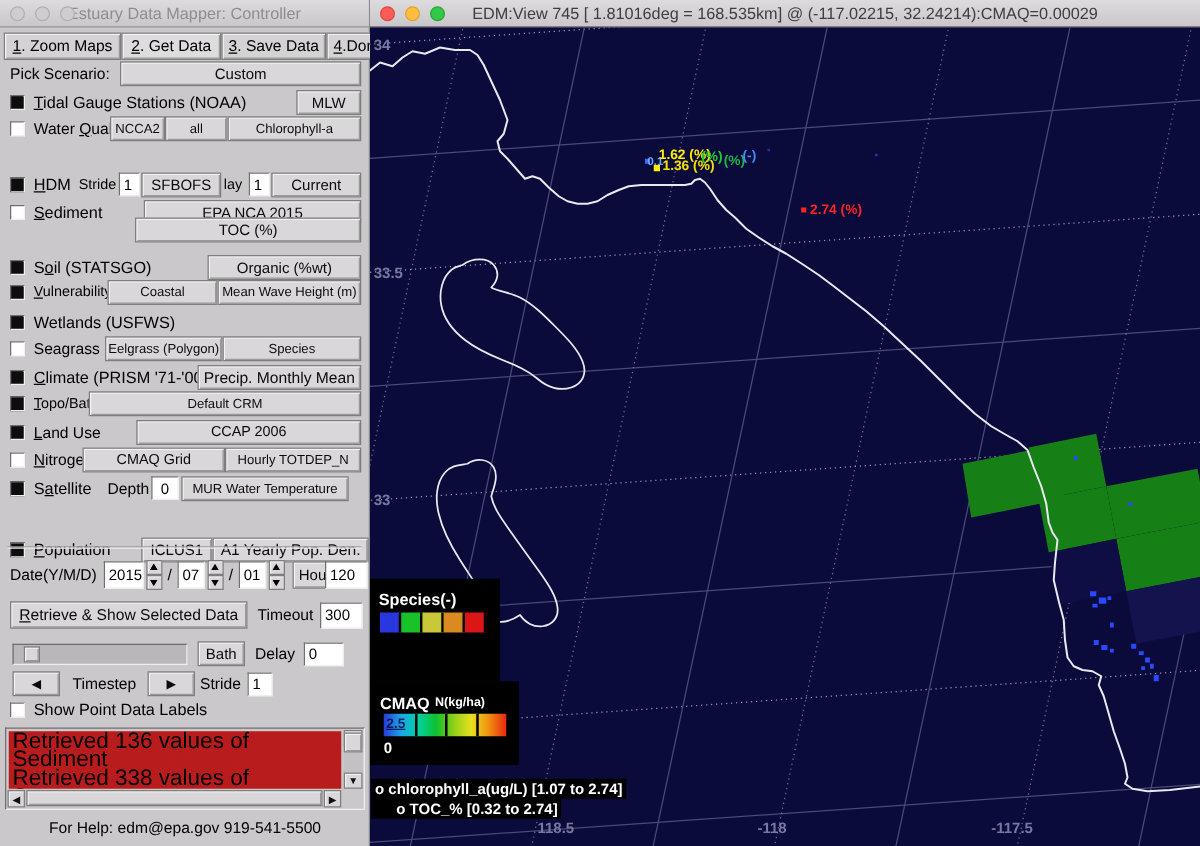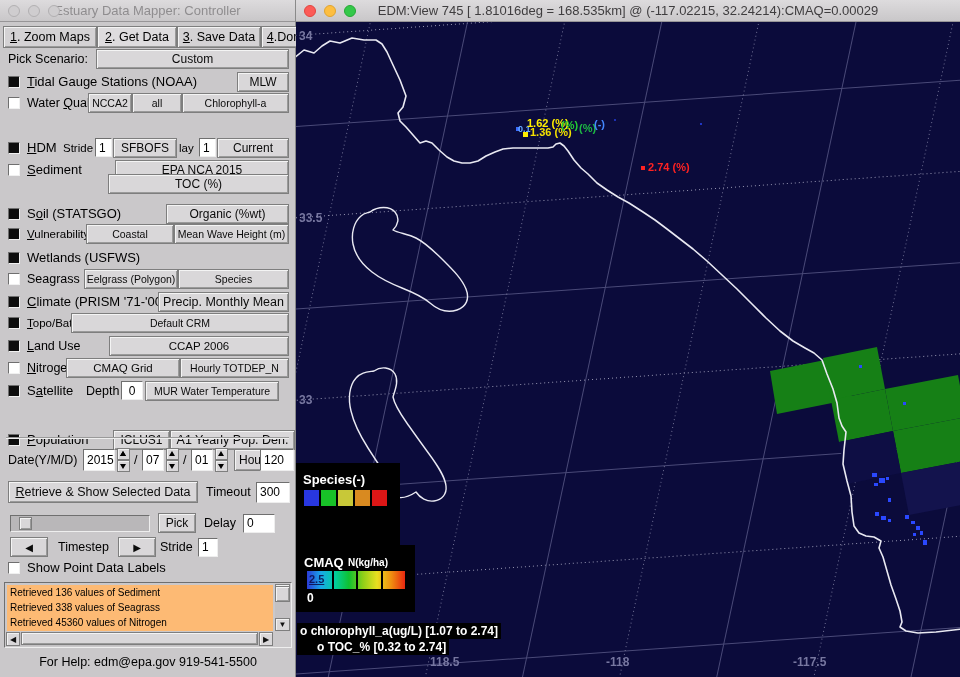--- a/index.html
+++ b/index.html
@@ -43,22 +43,22 @@
   .spin .up::after { content:""; position:absolute; left:2px; top:2px;
     border:3.5px solid transparent; border-bottom:5px solid #000; border-top:none; }
   .spin .dn::after { content:""; position:absolute; left:2px; top:3px;
     border:3.5px solid transparent; border-top:5px solid #000; border-bottom:none; }
   .trough { background:#b9b7b9; border:1px solid; border-color:#6f6f6f #eee #eee #6f6f6f; }
   .handle { background:#d9d7d9; border:1px solid #7e7e7e;
     box-shadow:inset 1px 1px 0 #f4f4f4, inset -1px -1px 0 #9a9a9a; }
   .arrowglyph { font-size:10px; }
   #listbox { position:absolute; left:4px; top:582px; width:288px; height:66px;
     background:#cac8ca; border:1px solid; border-color:#6f6f6f #eee #eee #6f6f6f; }
-  #loglines { position:absolute; left:2px; top:2px; right:18px; bottom:16px; background:#fdba74;
-    font-size:10px; line-height:15px; padding-left:3px; overflow:hidden; }
+  #loglines { position:absolute; left:2px; top:2px; right:18px; bottom:16px; background:#b91c1c;
+    font-size:18px; line-height:15px; padding-left:3px; overflow:hidden; }
   .sbar { position:absolute; background:#c3c1c3; }
   .sbtn { position:absolute; background:#d9d7d9; border:1px solid #7e7e7e;
     box-shadow:inset 1px 1px 0 #f2f2f2; display:flex; align-items:center; justify-content:center;
     font-size:8px; color:#111; }
   .small10 { font-size:10.5px; }
   .small11 { font-size:11.5px; }
 
   
   #mapwin { position:absolute; left:296px; top:0; width:664px; height:677px; background:#0b0b3b; }
   #mapwin .title-text { color:#3f3d3f; font-size:13px; }
@@ -236,21 +236,21 @@
     <div class="row" style="left:8px;top:481px;right:6px;height:22px;">
       <div class="btn" style="width:190px;height:22px;font-size:12.5px"><u>R</u>etrieve &amp; Show Selected Data</div>
       <span style="position:absolute;left:198px;">Timeout</span>
       <div class="entry" style="position:absolute;left:248px;width:34px;height:21px;">300</div>
     </div>
 
     <div class="row" style="left:8px;top:513px;right:6px;height:20px;">
       <div class="trough" style="position:absolute;left:2px;width:140px;height:17px;">
         <div class="handle" style="position:absolute;left:8px;top:1px;width:13px;height:13px;"></div>
       </div>
-      <div class="btn" style="position:absolute;left:150px;width:38px;">Pick</div>
+      <div class="btn" style="position:absolute;left:150px;width:38px;">Bath</div>
       <span style="position:absolute;left:196px;">Delay</span>
       <div class="entry" style="position:absolute;left:235px;width:32px;">0</div>
     </div>
 
     <div class="row" style="left:8px;top:537px;right:6px;height:20px;">
       <div class="btn arrowglyph" style="position:absolute;left:2px;width:38px;">◀</div>
       <span style="position:absolute;left:50px;">Timestep</span>
       <div class="btn arrowglyph" style="position:absolute;left:110px;width:38px;">▶</div>
       <span style="position:absolute;left:152px;">Stride</span>
       <div class="entry" style="position:absolute;left:190px;width:20px;">1</div>

